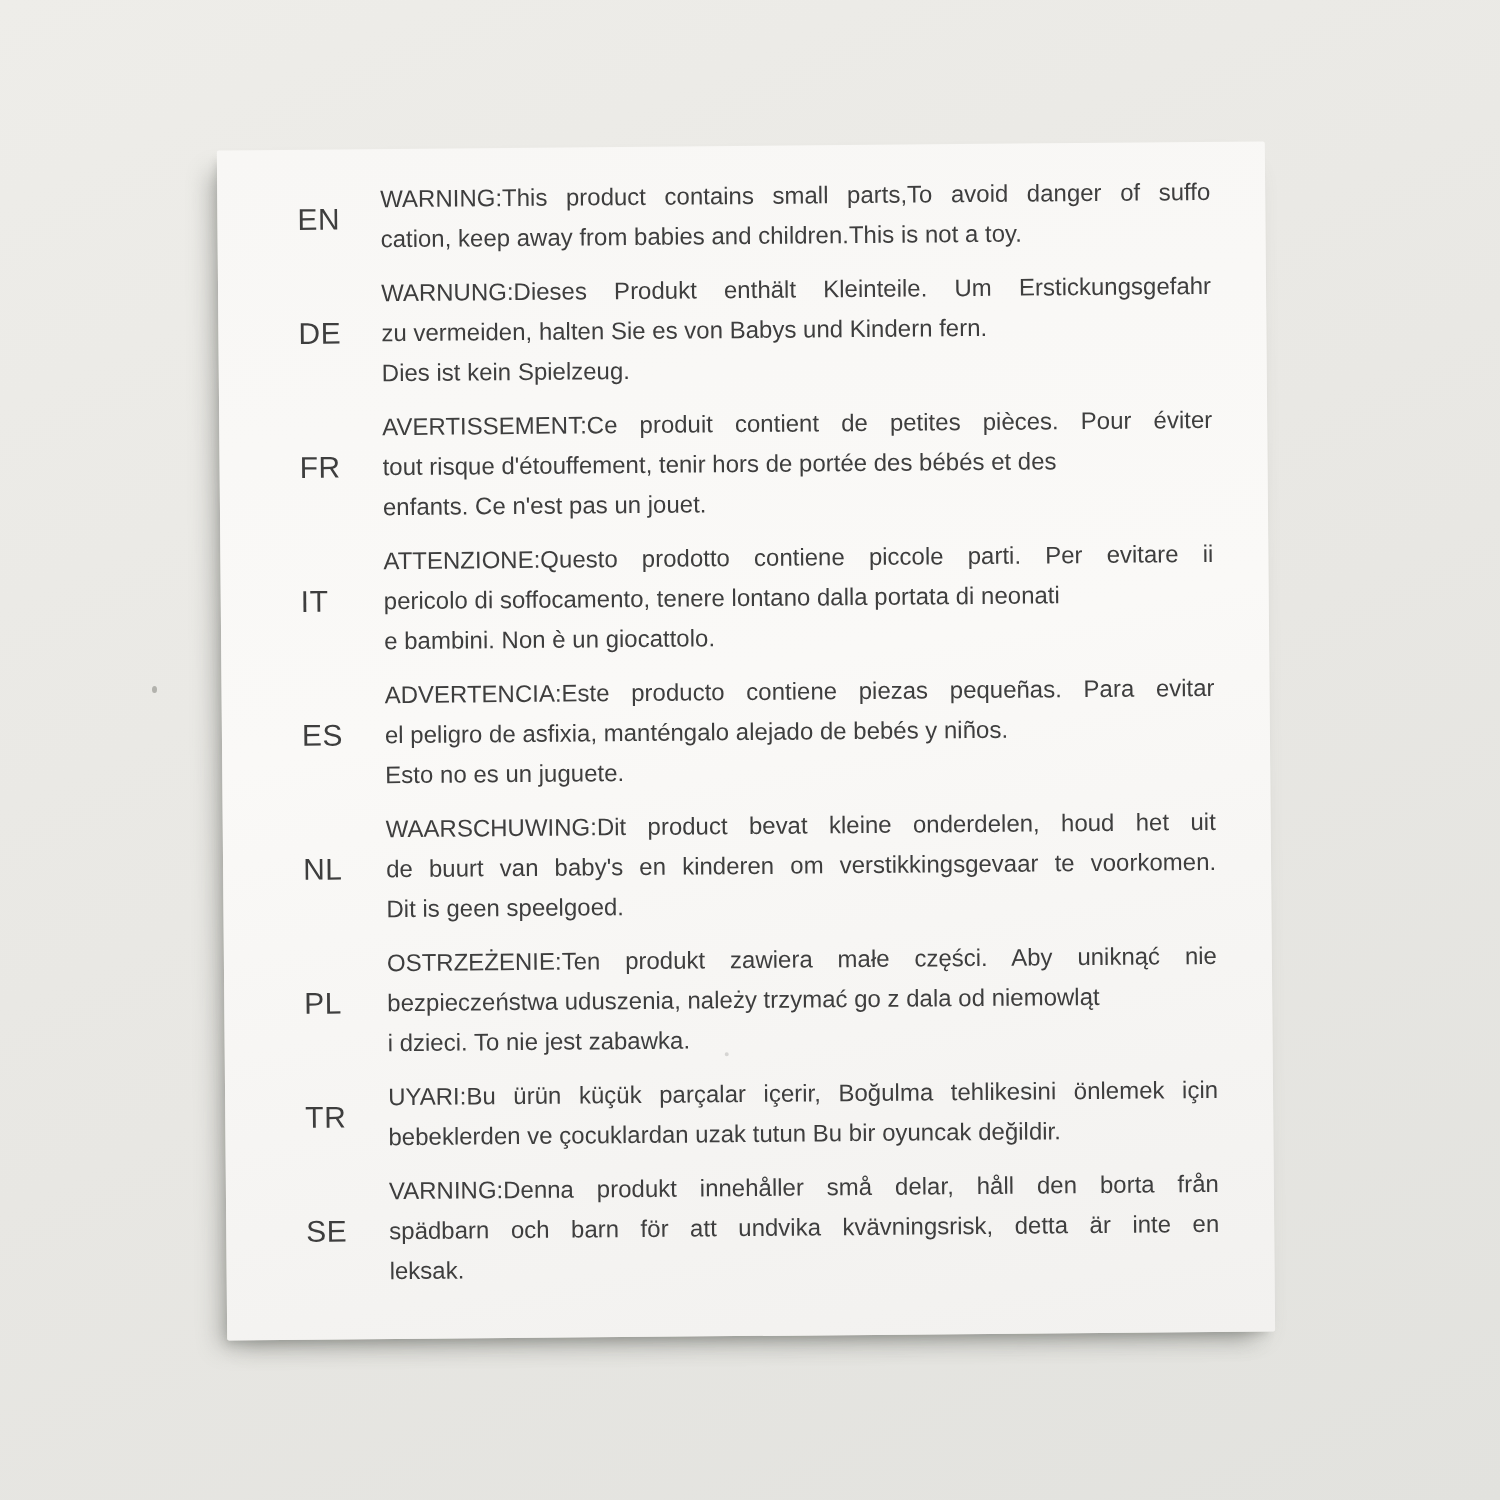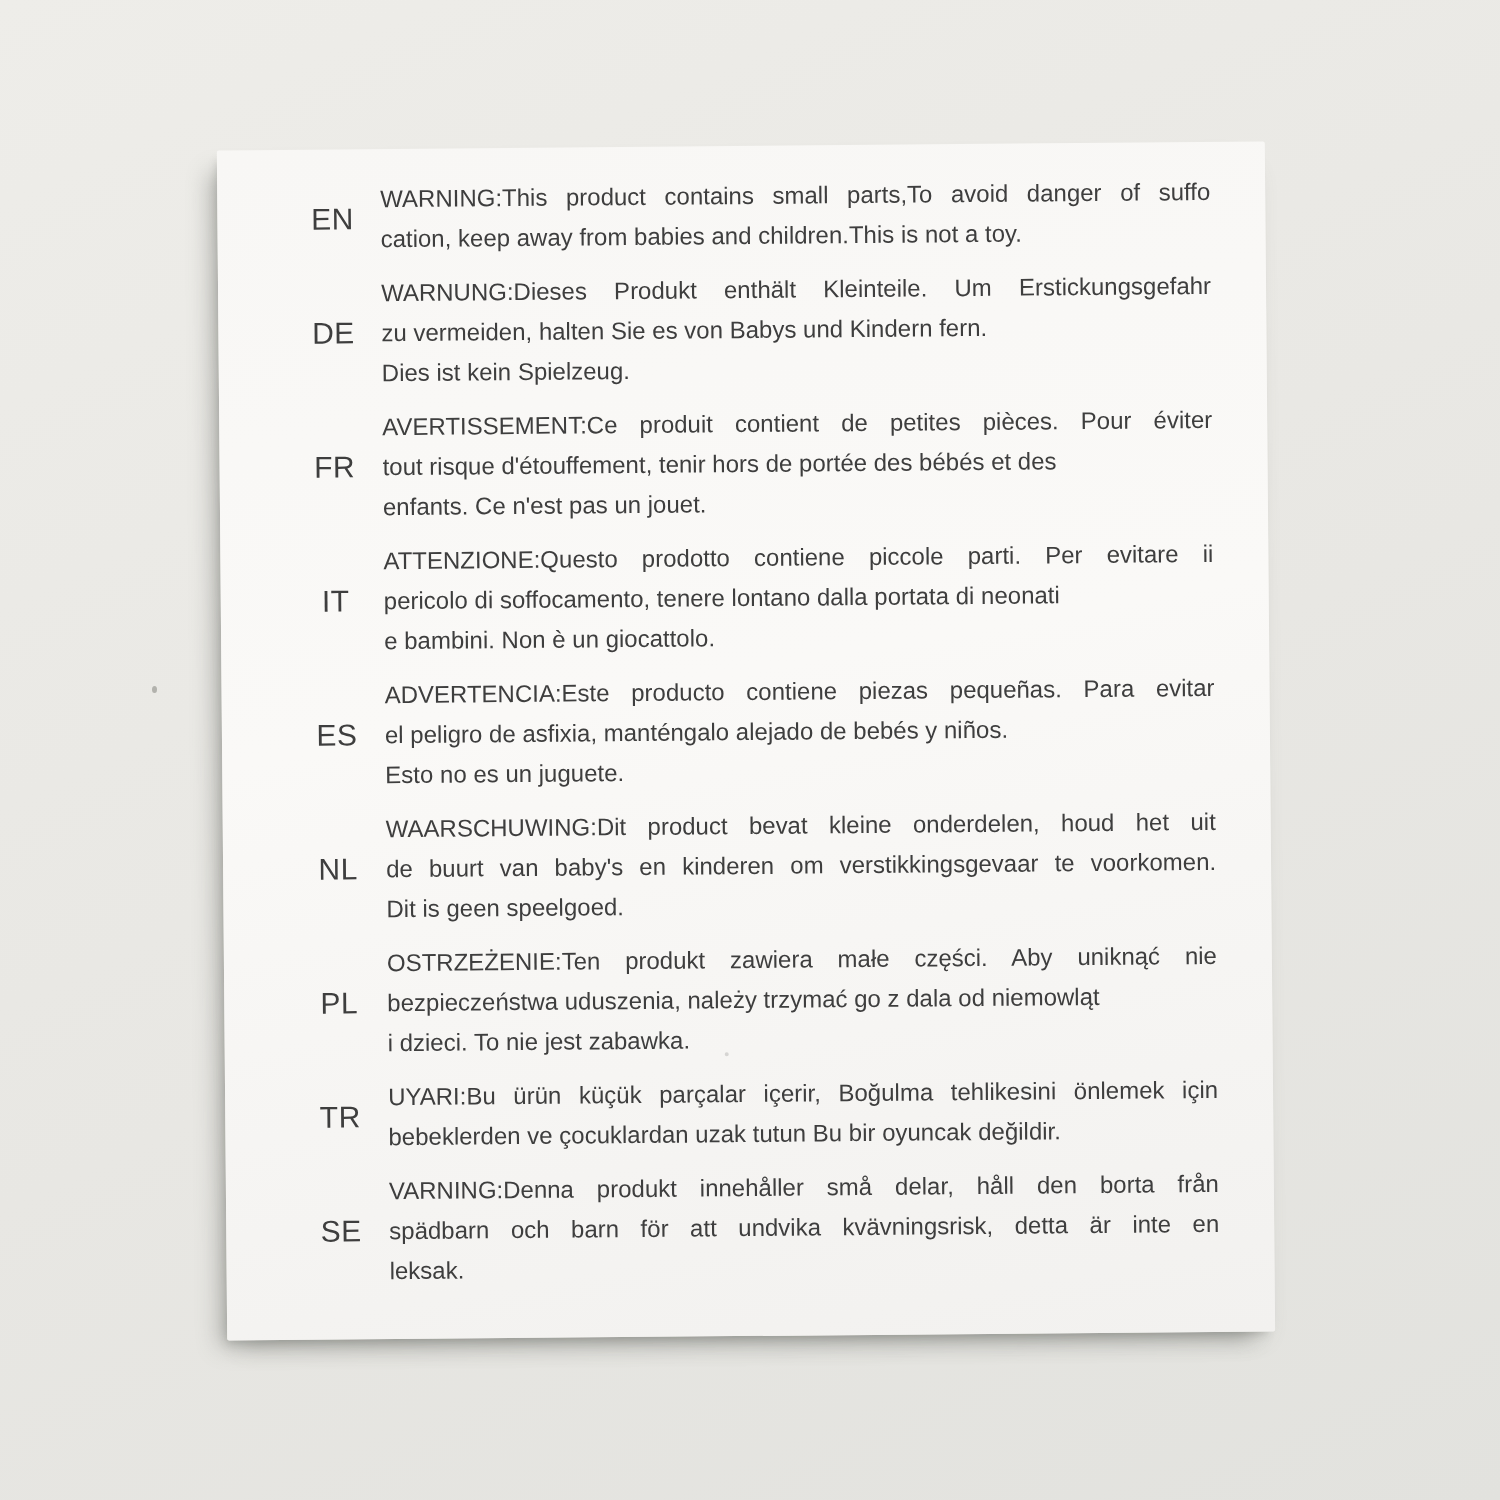--- a/index.html
+++ b/index.html
@@ -33,21 +33,21 @@
   }
   .sections{
     position:absolute;left:0;top:0;right:0;
     padding:30px 55px 0 80px;
   }
   .section{
     display:flex;align-items:center;
     margin-bottom:14px;
   }
   .lang{
-    flex:0 0 70px;width:70px;text-align:center;
+    flex:0 0 70px;width:70px;text-align:left;
     font-size:30px;color:var(--ink);
     letter-spacing:0.5px;
   }
   .lines{
     margin-left:13px;width:830px;flex:0 0 830px;
     font-size:24px;line-height:40px;color:var(--ink);
   }
   .line{white-space:nowrap;}
   .line.justify{
     white-space:normal;

